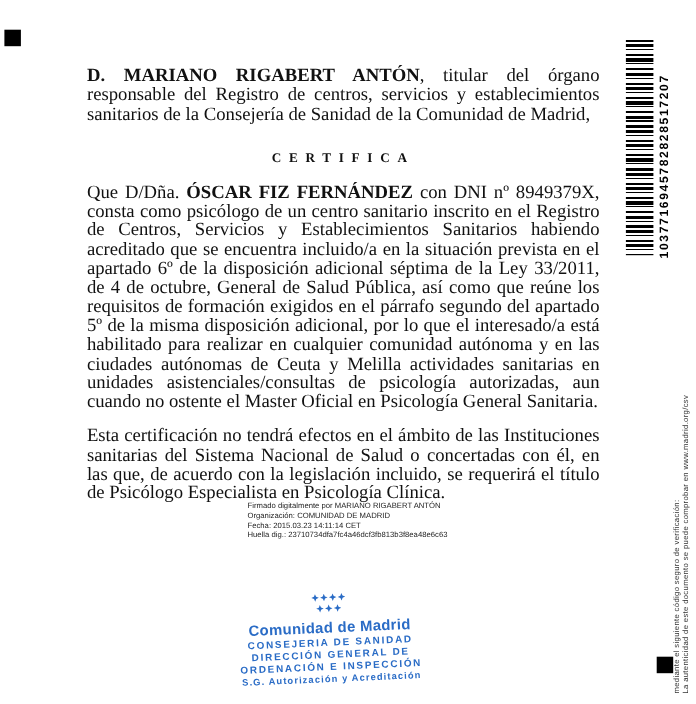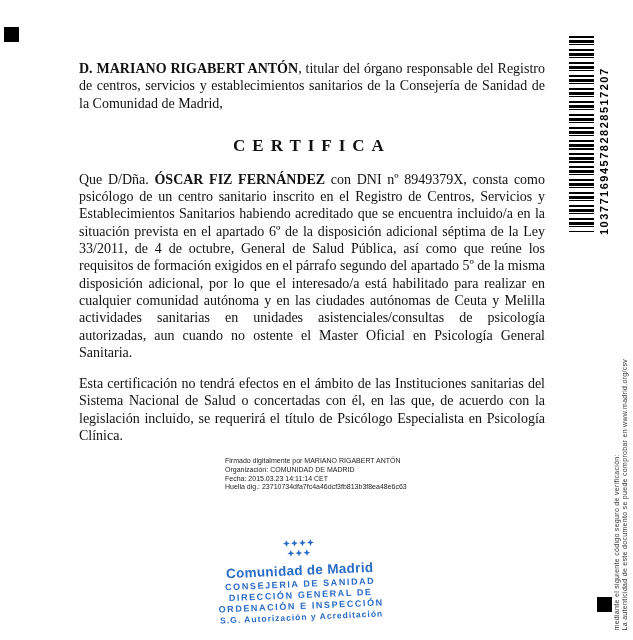--- a/index.html
+++ b/index.html
@@ -50,27 +50,27 @@
     width: 385px; height: 16px;
     transform: rotate(-90deg);
     font-family: "Liberation Sans", sans-serif;
     font-size: 7px; line-height: 8px; letter-spacing: 0.3px;
     color: #333; white-space: nowrap;
   }
 
   
   .content { position: absolute; left: 79px; top: 60px; width: 466px; }
   .para {
-    font-size: 14px; line-height: 17.3px;
+    font-size: 17px; line-height: 17.3px;
     text-align: justify;
   }
   .bold { font-weight: bold; }
   .heading {
     text-align: center; font-weight: bold;
-    font-size: 17px; letter-spacing: 7px;
+    font-size: 12px; letter-spacing: 7px;
     margin: 24px 0 15px 0;
   }
   .p3 { margin-top: 14px; }
 
   
   .signature {
     position: absolute; left: 225px; top: 457px;
     font-family: "Liberation Sans", sans-serif;
     font-size: 7px; line-height: 8.8px; color: #222;
   }

